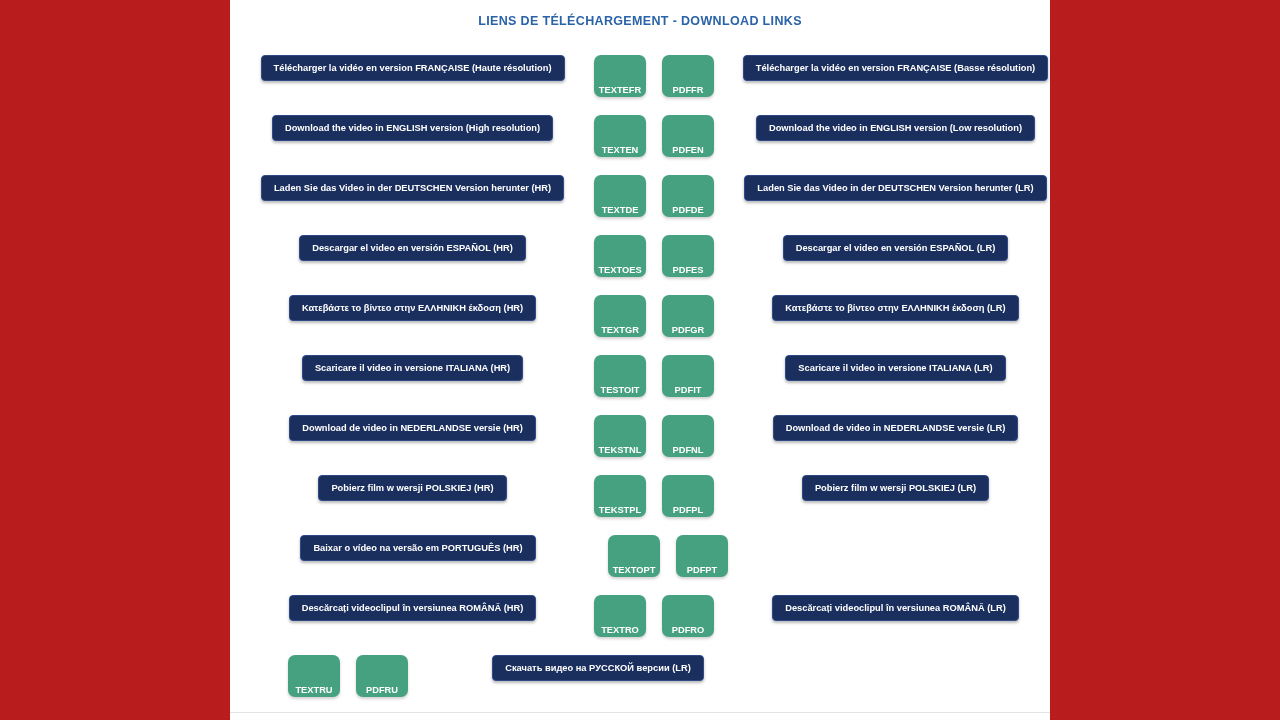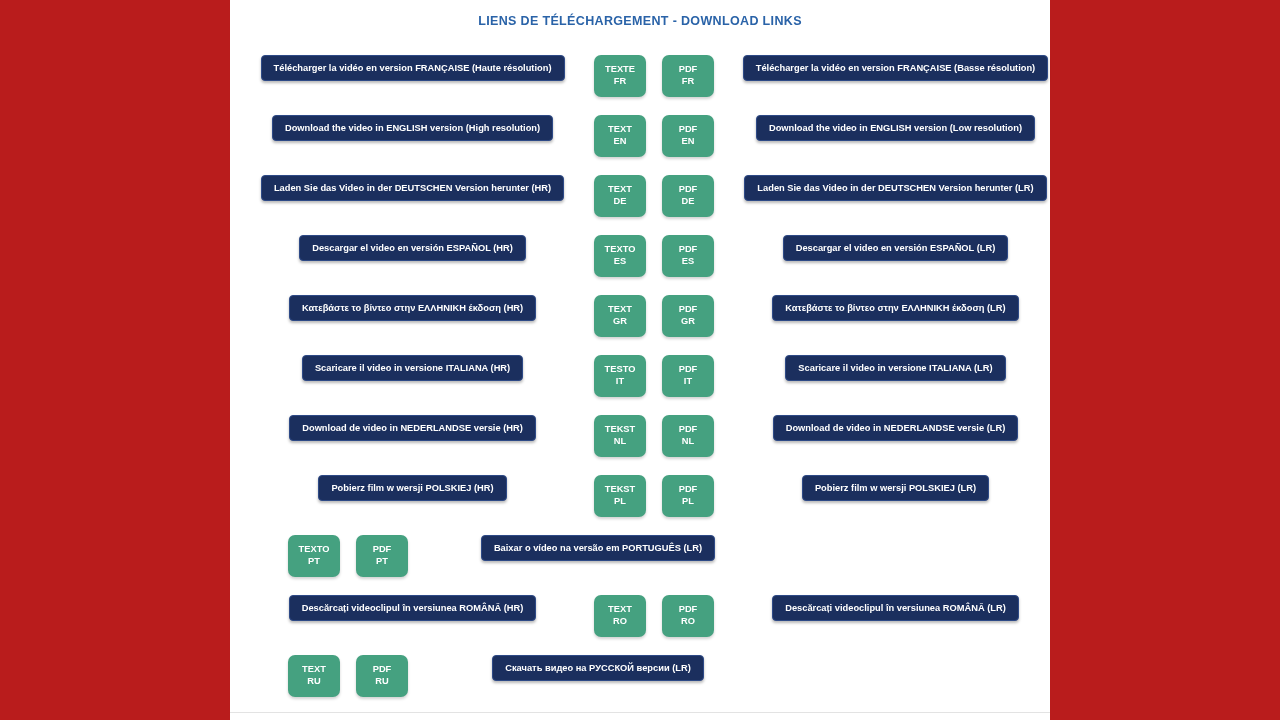--- a/index.html
+++ b/index.html
@@ -76,22 +76,22 @@
     background:#45a180;
     color:#ffffff;
     font-size:9.3px;
     font-weight:700;
     line-height:1.25;
     width:52px;
     height:42px;
     border-radius:7px;
     border:none;
     display:flex;
-    flex-direction:column;
-    align-items:center;
+    flex-direction:row;
+    align-items:flex-end;
     justify-content:center;
     box-shadow:0 2px 3px rgba(0,0,0,0.18);
     text-align:center;
     cursor:pointer;
   }
   .btn-doc span { display:block; }
   #footer-rule {
     position:absolute;
     left:0; right:0; top:712px;
     height:1px;
@@ -243,32 +243,32 @@
             <div class="btn-doc">
               <span>PDF</span>
               <span>PL</span>
             </div>
           </div>
           <div class="col-right">
             <div class="btn-video">Pobierz film w wersji POLSKIEJ (LR)</div>
           </div>
         </div>
         <div class="row">
+          <div class="col-left">
+            <div class="btn-video">Baixar o vídeo na versão em PORTUGUÊS (HR)</div>
+          </div>
           <div class="col-mid">
             <div class="btn-doc">
               <span>TEXTO</span>
               <span>PT</span>
             </div>
             <div class="btn-doc">
               <span>PDF</span>
               <span>PT</span>
             </div>
-          </div>
-          <div class="col-right">
-            <div class="btn-video">Baixar o vídeo na versão em PORTUGUÊS (LR)</div>
           </div>
         </div>
         <div class="row">
           <div class="col-left">
             <div class="btn-video">Descărcați videoclipul în versiunea ROMÂNĂ (HR)</div>
           </div>
           <div class="col-mid">
             <div class="btn-doc">
               <span>TEXT</span>
               <span>RO</span>

